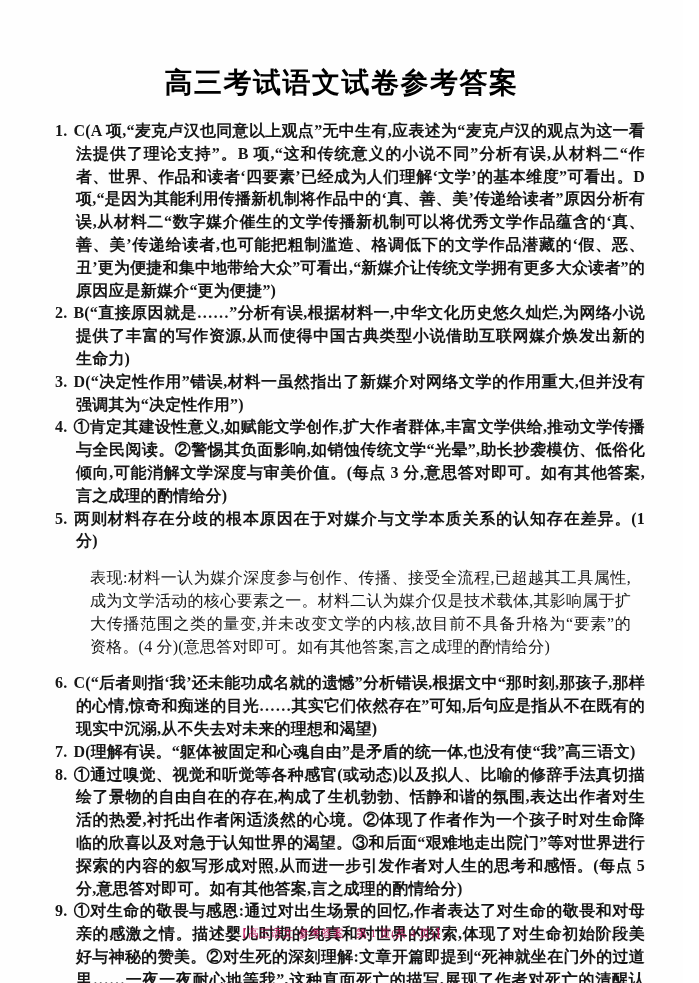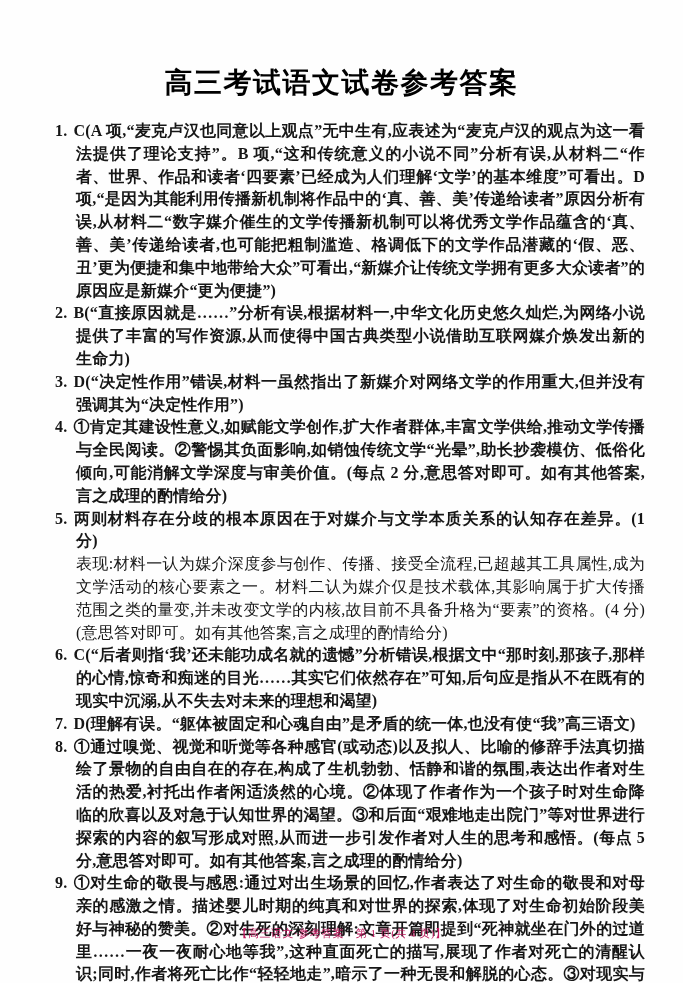--- a/index.html
+++ b/index.html
@@ -33,21 +33,21 @@
     letter-spacing: 0.2px;
   }
   .ans {
     margin: 0;
     padding-left: 21px;
     text-indent: -21px;
     font-weight: bold;
   }
   .ans .num { margin-right: 6px; }
   .ans-cont {
-    margin: 0;
+    margin: 14px;
     padding-left: 21px;
     text-indent: 0;
   }
   .page-footer {
     position: absolute;
     left: 0; right: 0;
     bottom: 42px;
     text-align: center;
     font-size: 11px;
     letter-spacing: 0.5px;
@@ -69,21 +69,21 @@
   <div class="doc-title">高三考试语文试卷参考答案</div>
 
   <div class="content">
 
     <p class="ans"><span class="num">1.</span><span>C(A 项,“麦克卢汉也同意以上观点”无中生有,应表述为“麦克卢汉的观点为这一看法提供了理论支持”。B 项,“这和传统意义的小说不同”分析有误,从材料二“作者、世界、作品和读者‘四要素’已经成为人们理解‘文学’的基本维度”可看出。D 项,“是因为其能利用传播新机制将作品中的‘真、善、美’传递给读者”原因分析有误,从材料二“数字媒介催生的文学传播新机制可以将优秀文学作品蕴含的‘真、善、美’传递给读者,也可能把粗制滥造、格调低下的文学作品潜藏的‘假、恶、丑’更为便捷和集中地带给大众”可看出,“新媒介让传统文学拥有更多大众读者”的原因应是新媒介“更为便捷”)</span></p>
 
     <p class="ans"><span class="num">2.</span><span>B(“直接原因就是……”分析有误,根据材料一,中华文化历史悠久灿烂,为网络小说提供了丰富的写作资源,从而使得中国古典类型小说借助互联网媒介焕发出新的生命力)</span></p>
 
     <p class="ans"><span class="num">3.</span><span>D(“决定性作用”错误,材料一虽然指出了新媒介对网络文学的作用重大,但并没有强调其为“决定性作用”)</span></p>
 
-    <p class="ans"><span class="num">4.</span><span>①肯定其建设性意义,如赋能文学创作,扩大作者群体,丰富文学供给,推动文学传播与全民阅读。②警惕其负面影响,如销蚀传统文学“光晕”,助长抄袭模仿、低俗化倾向,可能消解文学深度与审美价值。(每点 2 分,意思答对即可。如有其他答案,言之成理的酌情给分)</span></p>
+    <p class="ans"><span class="num">4.</span><span>①肯定其建设性意义,如赋能文学创作,扩大作者群体,丰富文学供给,推动文学传播与全民阅读。②警惕其负面影响,如销蚀传统文学“光晕”,助长抄袭模仿、低俗化倾向,可能消解文学深度与审美价值。(每点 3 分,意思答对即可。如有其他答案,言之成理的酌情给分)</span></p>
 
     <p class="ans"><span class="num">5.</span><span>两则材料存在分歧的根本原因在于对媒介与文学本质关系的认知存在差异。(1 分)</span></p>
     <p class="ans-cont"><span>表现:材料一认为媒介深度参与创作、传播、接受全流程,已超越其工具属性,成为文学活动的核心要素之一。材料二认为媒介仅是技术载体,其影响属于扩大传播范围之类的量变,并未改变文学的内核,故目前不具备升格为“要素”的资格。(4 分)(意思答对即可。如有其他答案,言之成理的酌情给分)</span></p>
 
     <p class="ans"><span class="num">6.</span><span>C(“后者则指‘我’还未能功成名就的遗憾”分析错误,根据文中“那时刻,那孩子,那样的心情,惊奇和痴迷的目光……其实它们依然存在”可知,后句应是指从不在既有的现实中沉溺,从不失去对未来的理想和渴望)</span></p>
 
     <p class="ans"><span class="num">7.</span><span>D(理解有误。“躯体被固定和心魂自由”是矛盾的统一体,也没有使“我”高三语文)</span></p>
 
     <p class="ans"><span class="num">8.</span><span>①通过嗅觉、视觉和听觉等各种感官(或动态)以及拟人、比喻的修辞手法真切描绘了景物的自由自在的存在,构成了生机勃勃、恬静和谐的氛围,表达出作者对生活的热爱,衬托出作者闲适淡然的心境。②体现了作者作为一个孩子时对生命降临的欣喜以及对急于认知世界的渴望。③和后面“艰难地走出院门”等对世界进行探索的内容的叙写形成对照,从而进一步引发作者对人生的思考和感悟。(每点 5 分,意思答对即可。如有其他答案,言之成理的酌情给分)</span></p>
 

